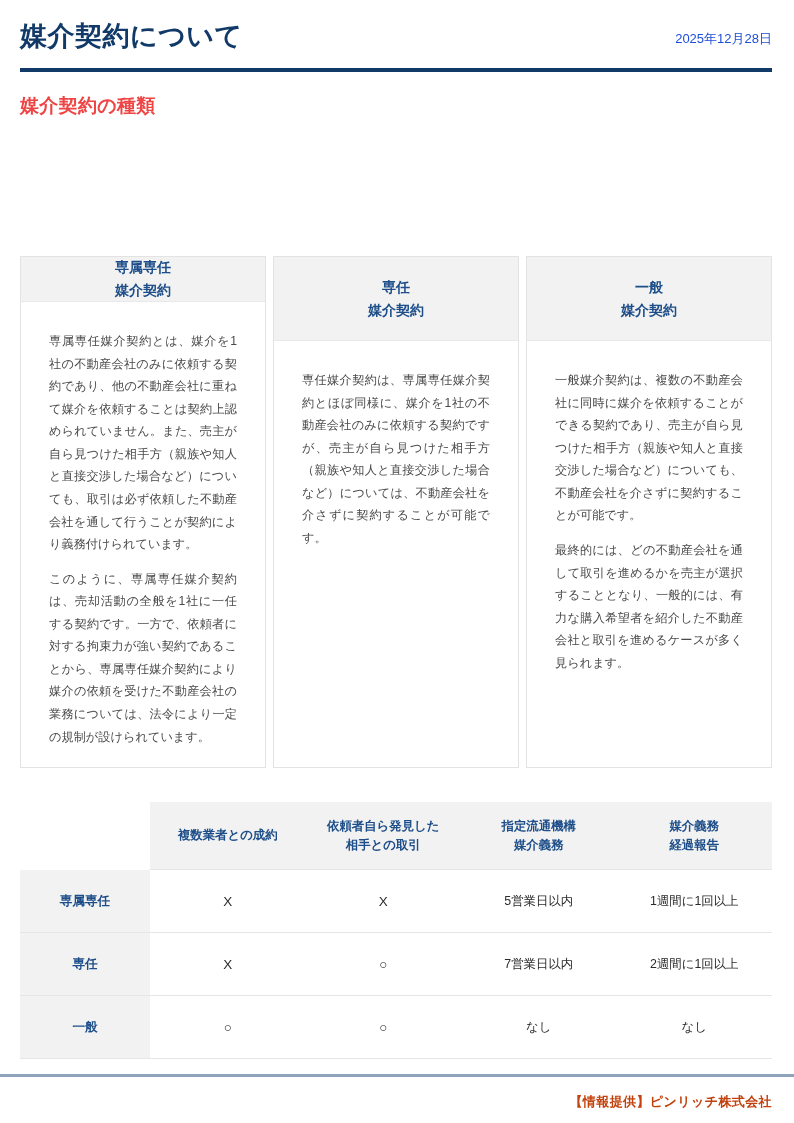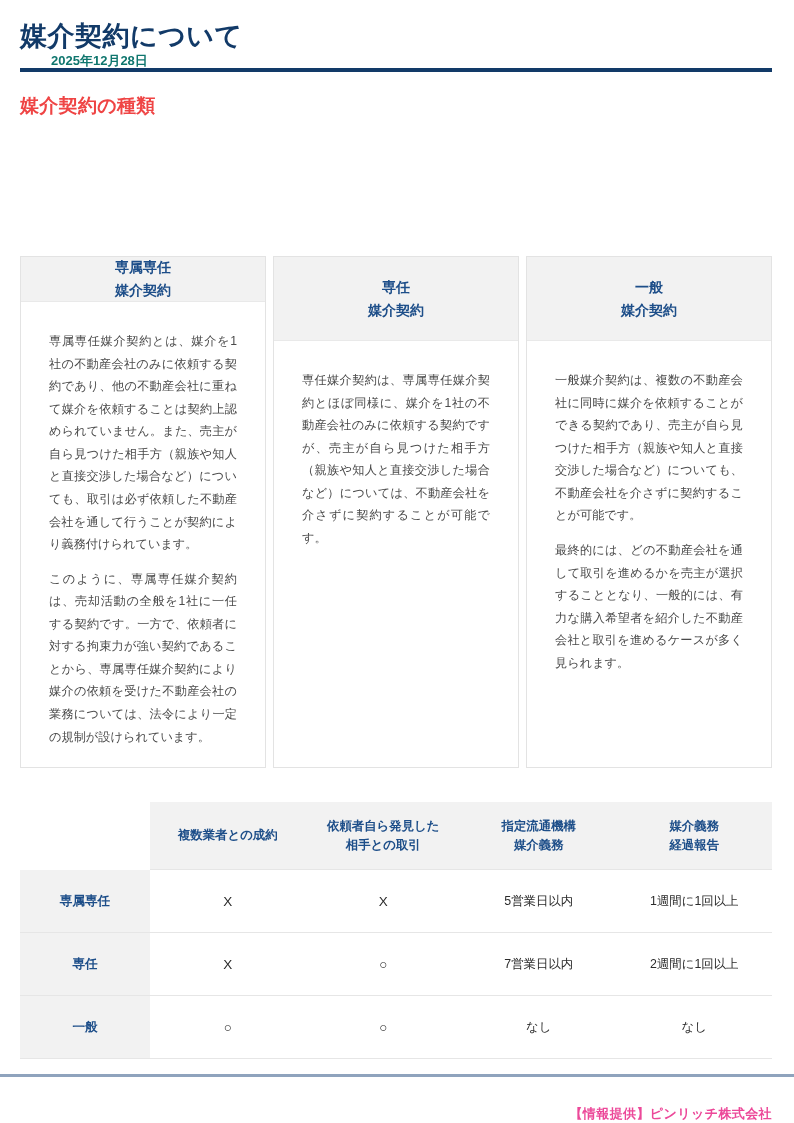--- a/index.html
+++ b/index.html
@@ -26,36 +26,35 @@
     box-sizing: border-box;
   }
 
   
   .doc-header {
     position: absolute;
     left: 20px;
     top: 22px;
     width: 752px;
     display: flex;
-    align-items: flex-start;
+    align-items: flex-end;
     justify-content: space-between;
-    flex-direction: column;
   }
   .doc-title {
     font-size: 27px;
     font-weight: bold;
     color: #123a68;
     letter-spacing: 0.5px;
     line-height: 1.1;
     white-space: nowrap;
   }
   .doc-date {
     font-size: 13px;
-    font-weight: bold;
-    color: #0f766e;
+    font-weight: normal;
+    color: #1d4ed8;
     white-space: nowrap;
     padding-bottom: 4px;
     margin-left: 31px;
   }
   .header-rule {
     position: absolute;
     left: 20px;
     top: 68px;
     width: 752px;
     height: 4px;
@@ -193,24 +192,23 @@
     width: 794px;
     height: 3px;
     background: #8fa3bd;
   }
   .footer-text {
     position: absolute;
     right: 22px;
     top: 1093px;
     font-size: 13px;
     font-weight: bold;
-    color: #ec4899;
+    color: #c2410c;
     letter-spacing: 0.4px;
     white-space: nowrap;
-    margin-top: 12px;
   }
 </style>
 </head>
 <body>
 
 <div class="page">
 
   <div class="doc-header">
     <div class="doc-title">媒介契約について</div>
     <div class="doc-date">2025年12月28日</div>

